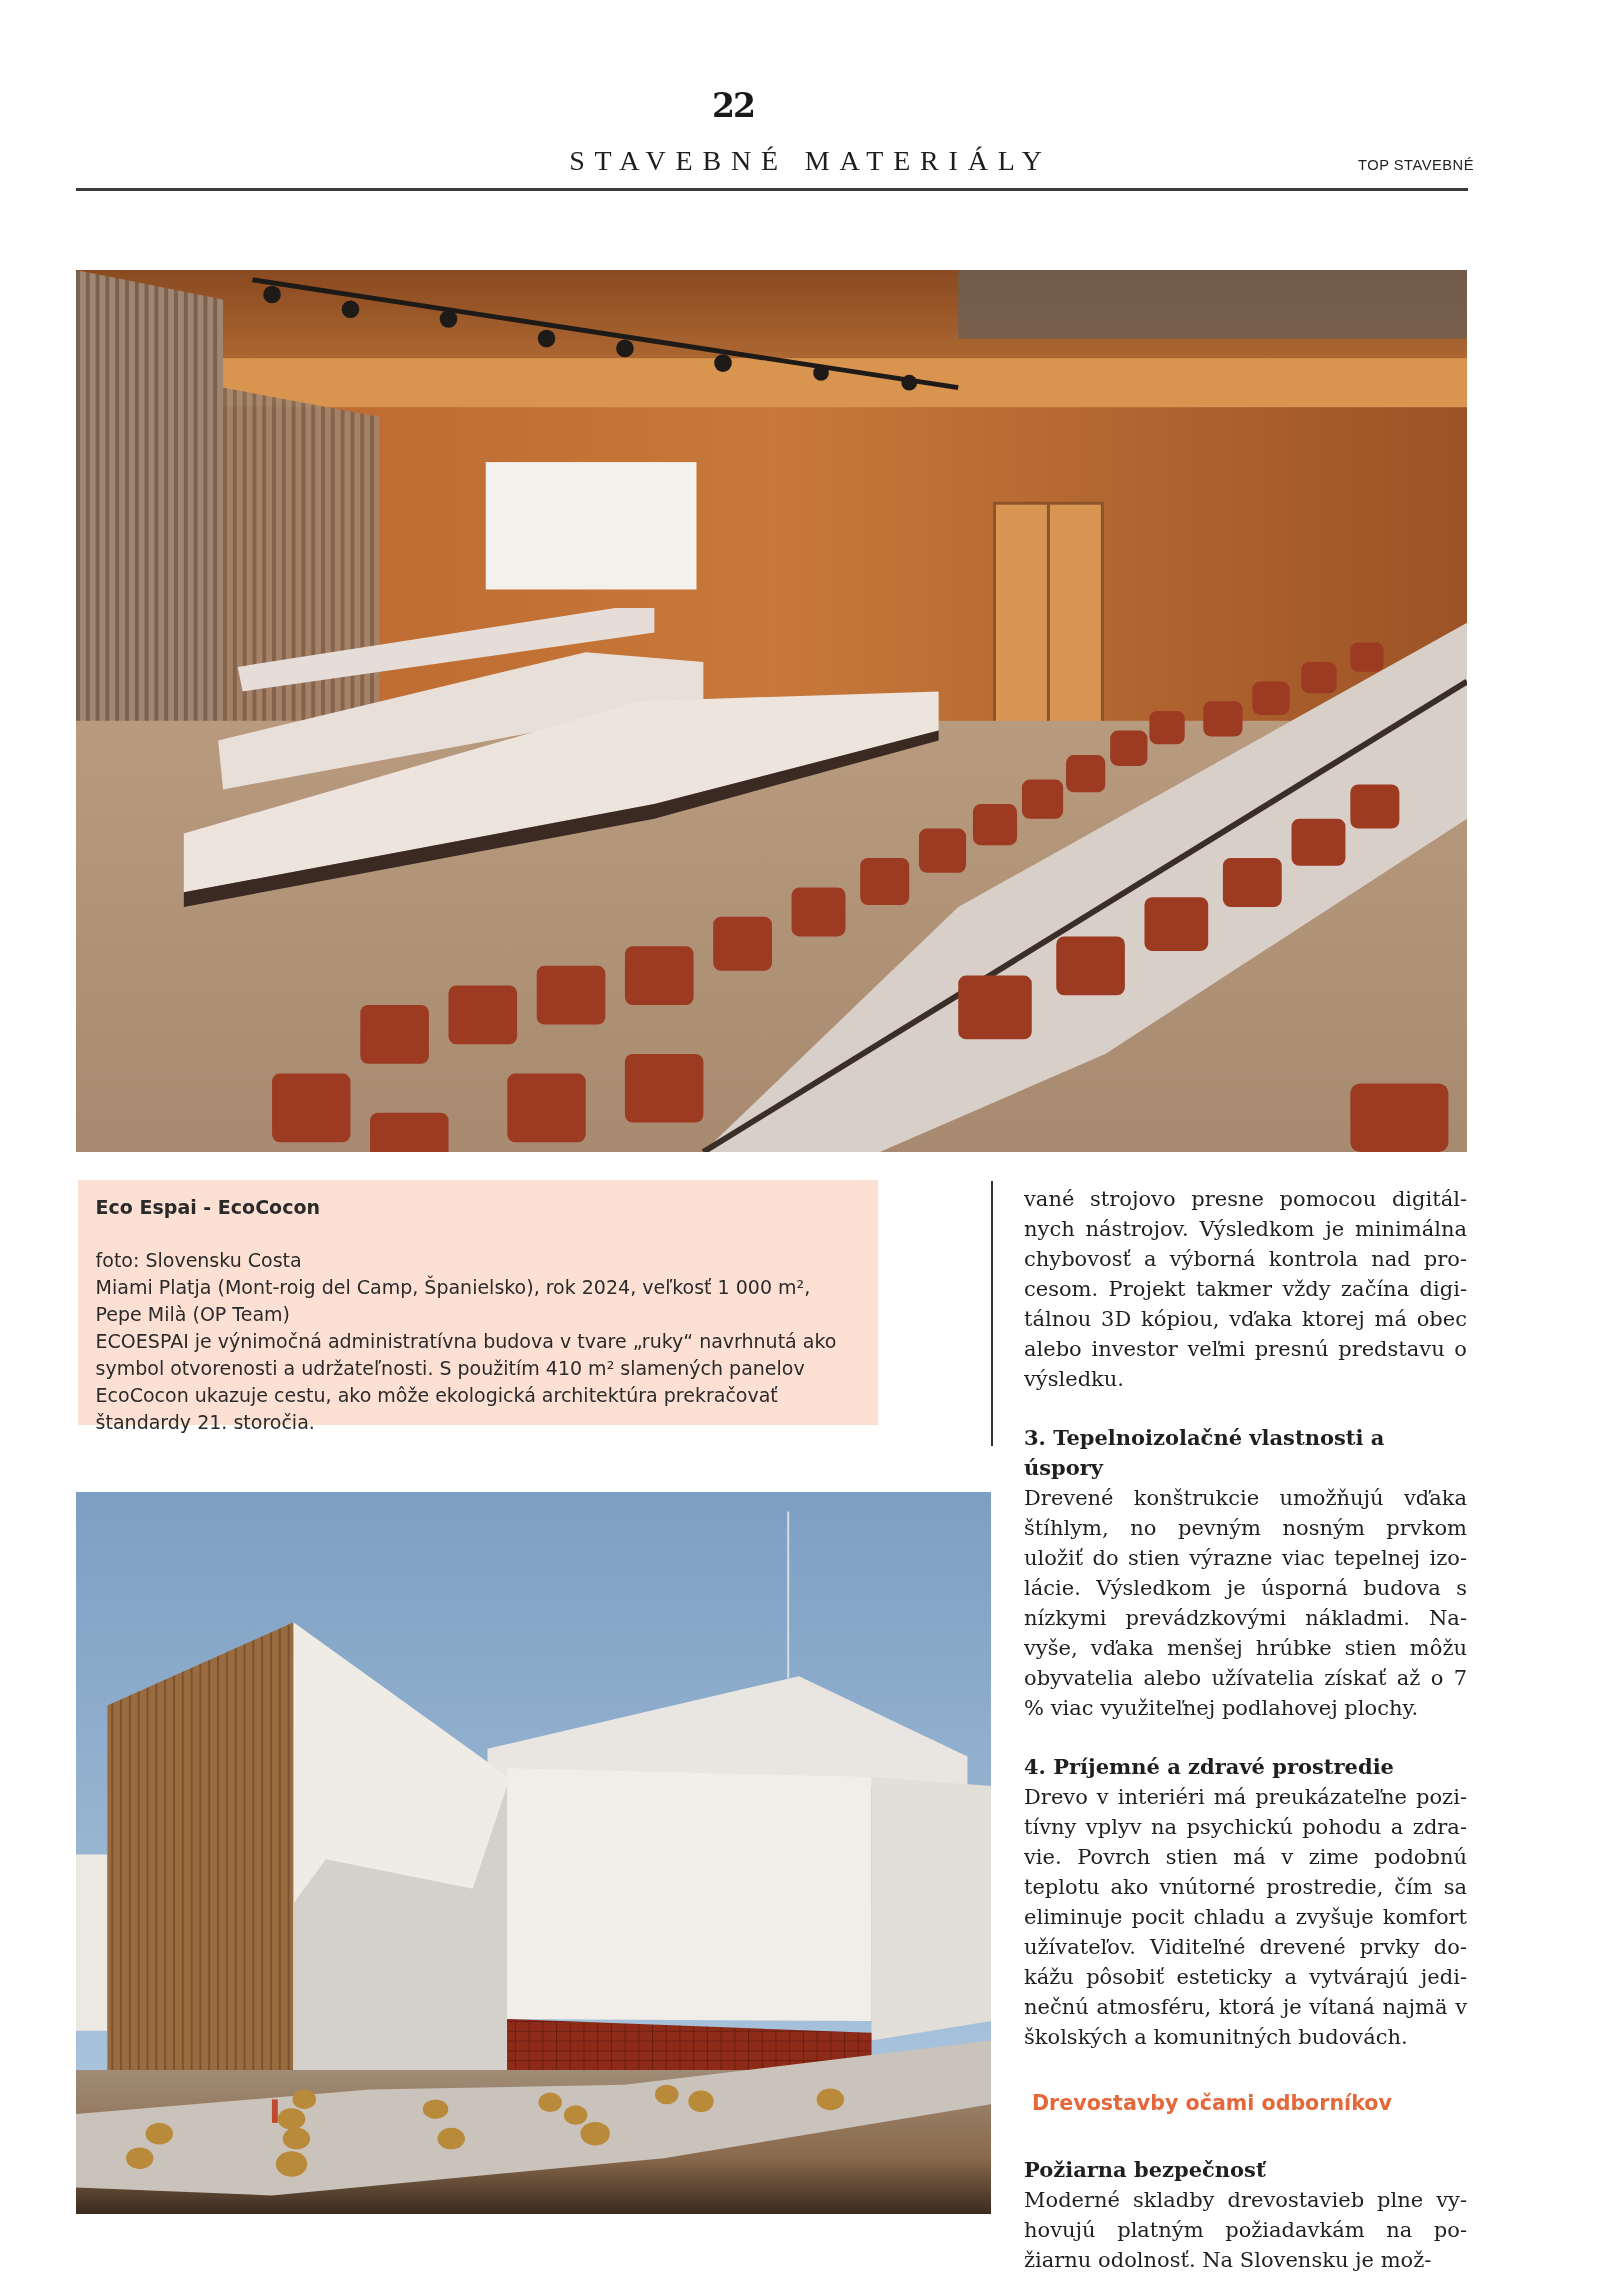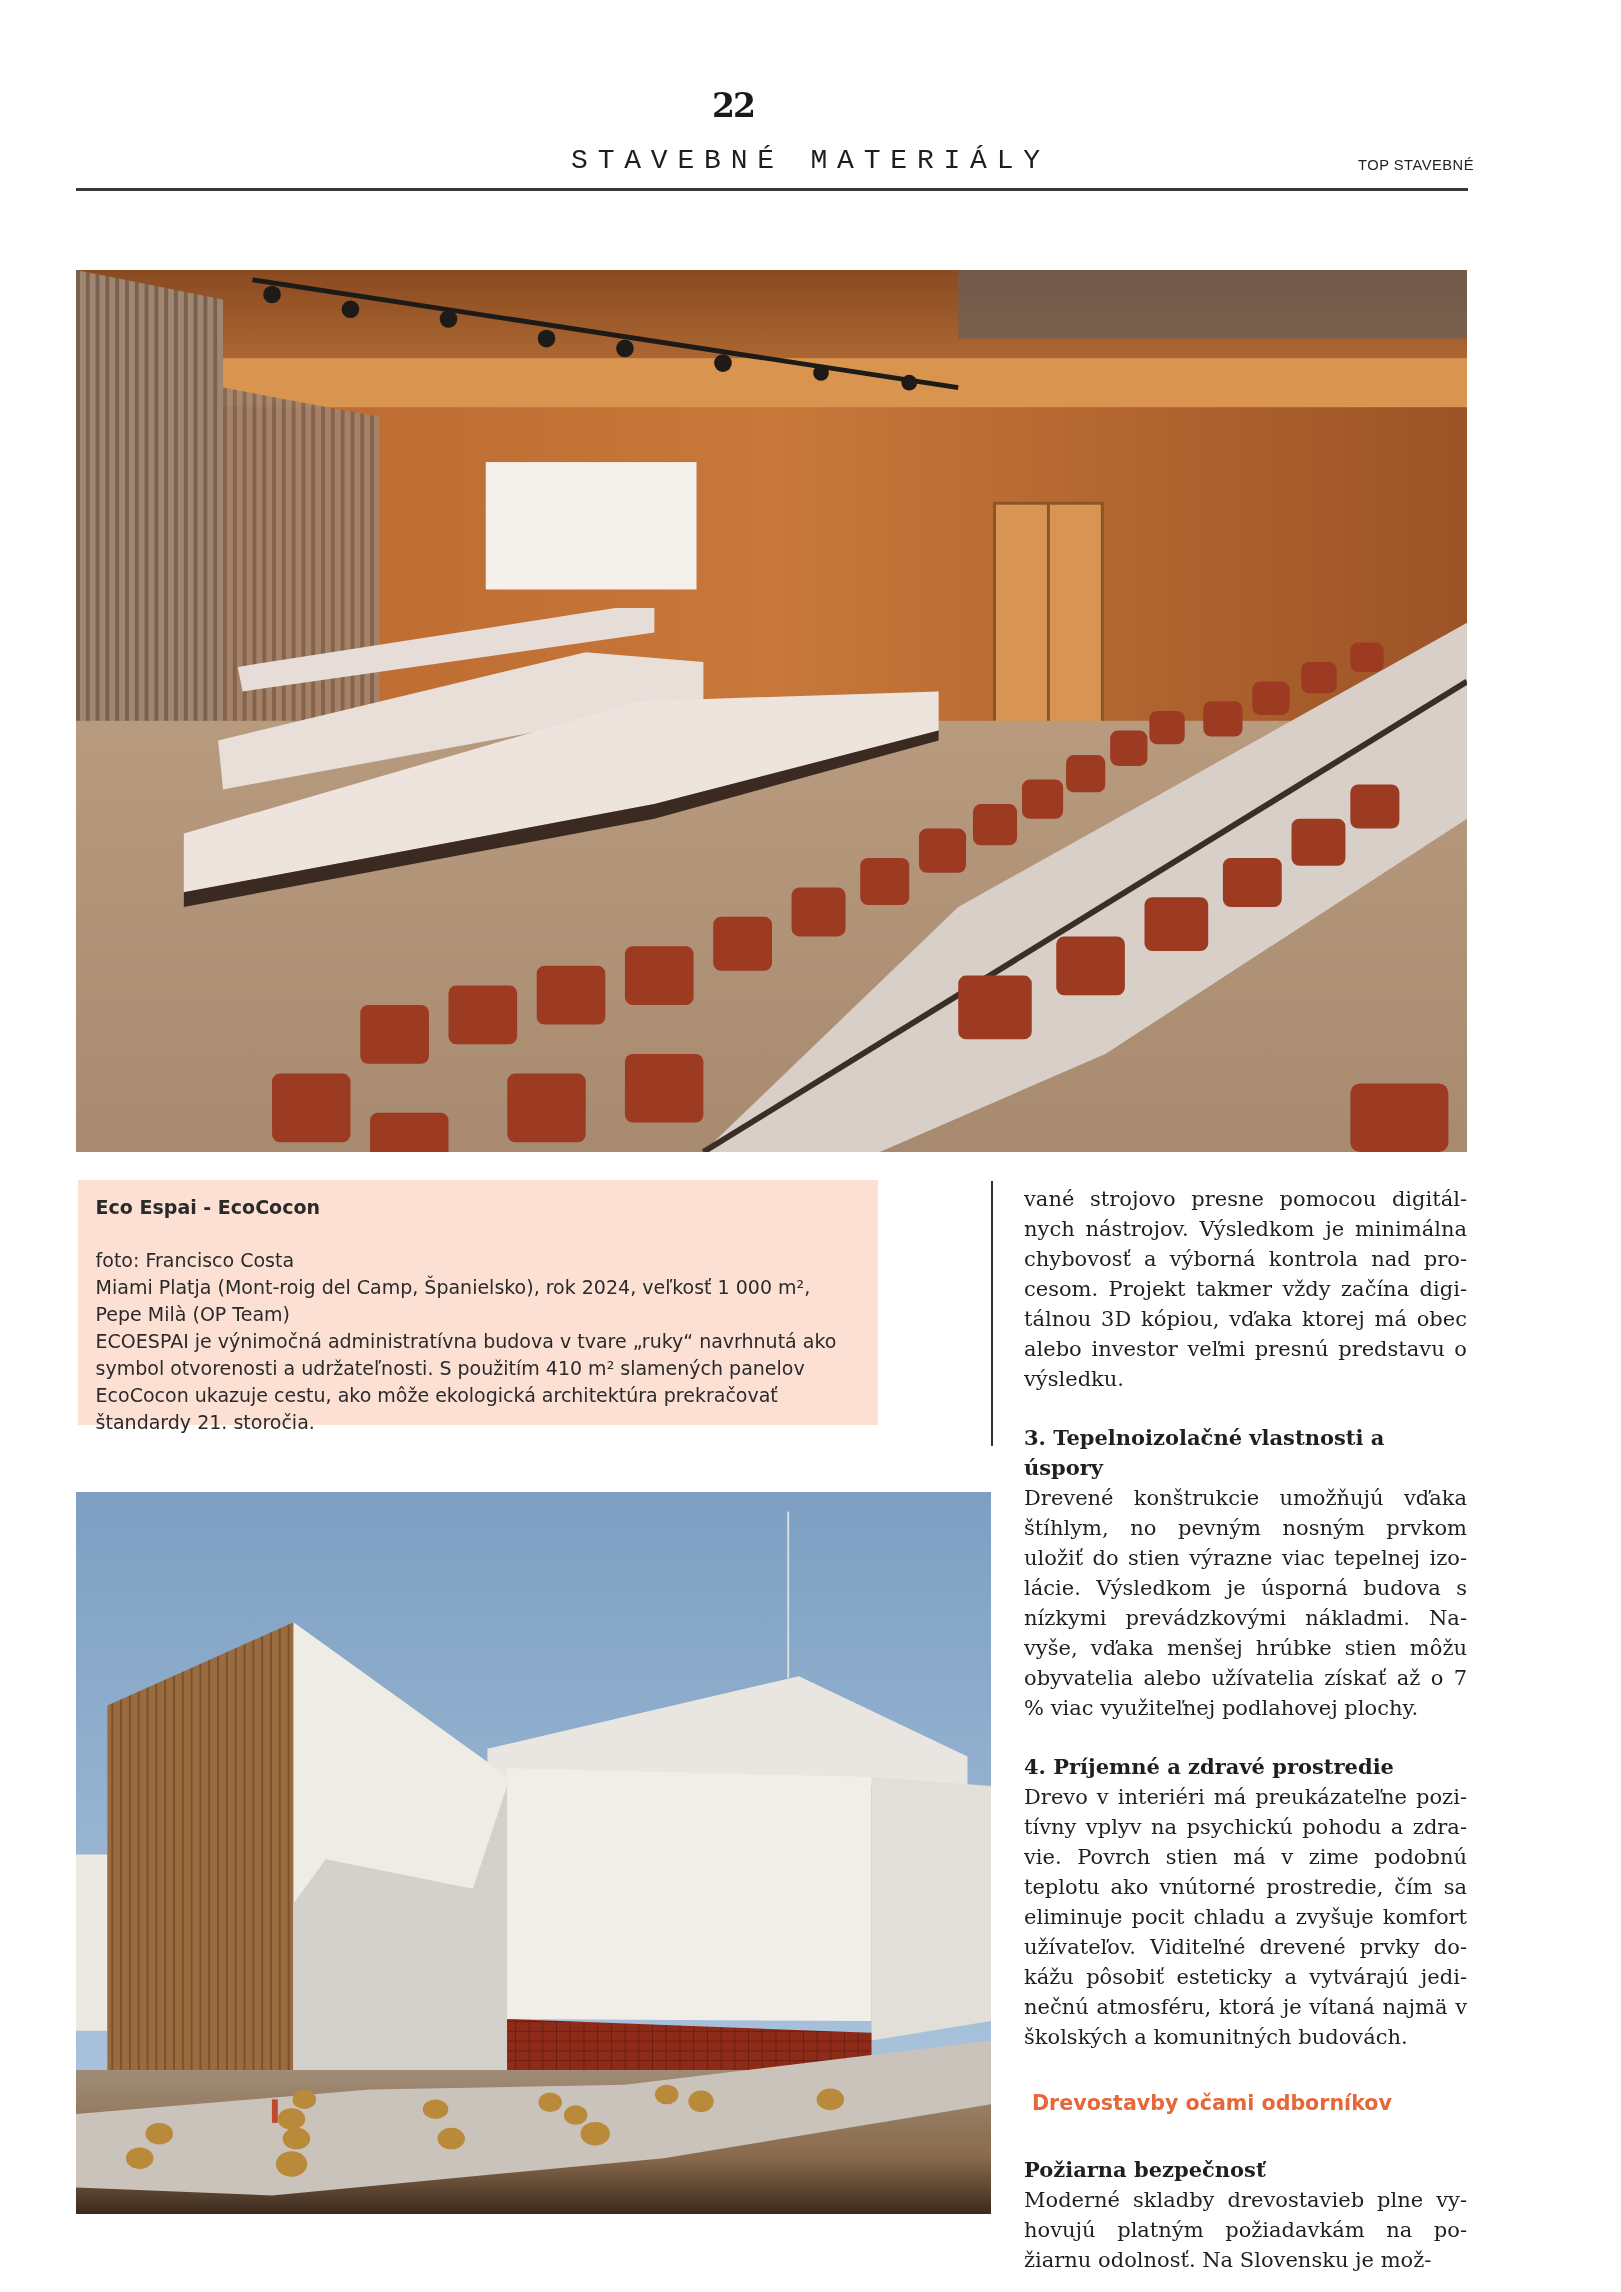--- a/index.html
+++ b/index.html
@@ -4,21 +4,21 @@
 <style>
   html, body { margin: 0; padding: 0; background: #ffffff; }
   body { width: 1621px; height: 2293px; position: relative; overflow: hidden; }
   .page-number {
     position: absolute; left: 0; width: 1466px; top: 86px; text-align: center;
     font-family: "DejaVu Serif", serif; font-weight: bold; font-size: 33px; color: #1a1a1a;
     letter-spacing: -2px;
   }
   .section-title {
     position: absolute; left: 0; width: 1621px; top: 145px; text-align: center;
-    font-family: Liberation Mono, monospace; font-size: 28px; color: #1e1e1e;
+    font-family: Liberation Serif, serif; font-size: 28px; color: #1e1e1e;
     letter-spacing: 9.8px;
   }
   .brand {
     position: absolute; right: 147px; top: 157px;
     font-family: "Liberation Sans", sans-serif; font-size: 14.7px; color: #222;
     letter-spacing: 0.5px;
     text-align: right;
   }
   .header-rule {
     position: absolute; left: 76px; width: 1392px; top: 188px; height: 2.9px; background: #3a3a3a;
@@ -134,21 +134,21 @@
       <circle cx="760" cy="105" r="8"></circle>
         <circle cx="850" cy="115" r="8"></circle>
     </g>
     <rect x="900" y="0" width="519" height="70" fill="#6a6058" opacity="0.75"></rect>
   </svg>
 </div>
 
 <div class="caption-box">
   <div class="cap-title">Eco Espai - EcoCocon</div>
   <div class="gap"></div>
-  <div>foto: Francisco Costa</div>
+  <div>foto: Slovensku Costa</div>
   <div>Miami Platja (Mont-roig del Camp, Španielsko), rok 2024, veľkosť 1 000 m²,</div>
   <div>Pepe Milà (OP Team)</div>
   <div>ECOESPAI je výnimočná administratívna budova v tvare „ruky“ navrhnutá ako</div>
   <div>symbol otvorenosti a udržateľnosti. S použitím 410 m² slamených panelov</div>
   <div>EcoCocon ukazuje cestu, ako môže ekologická architektúra prekračovať</div>
   <div>štandardy 21. storočia.</div>
 </div>
 
 <div class="col-divider"></div>
 

